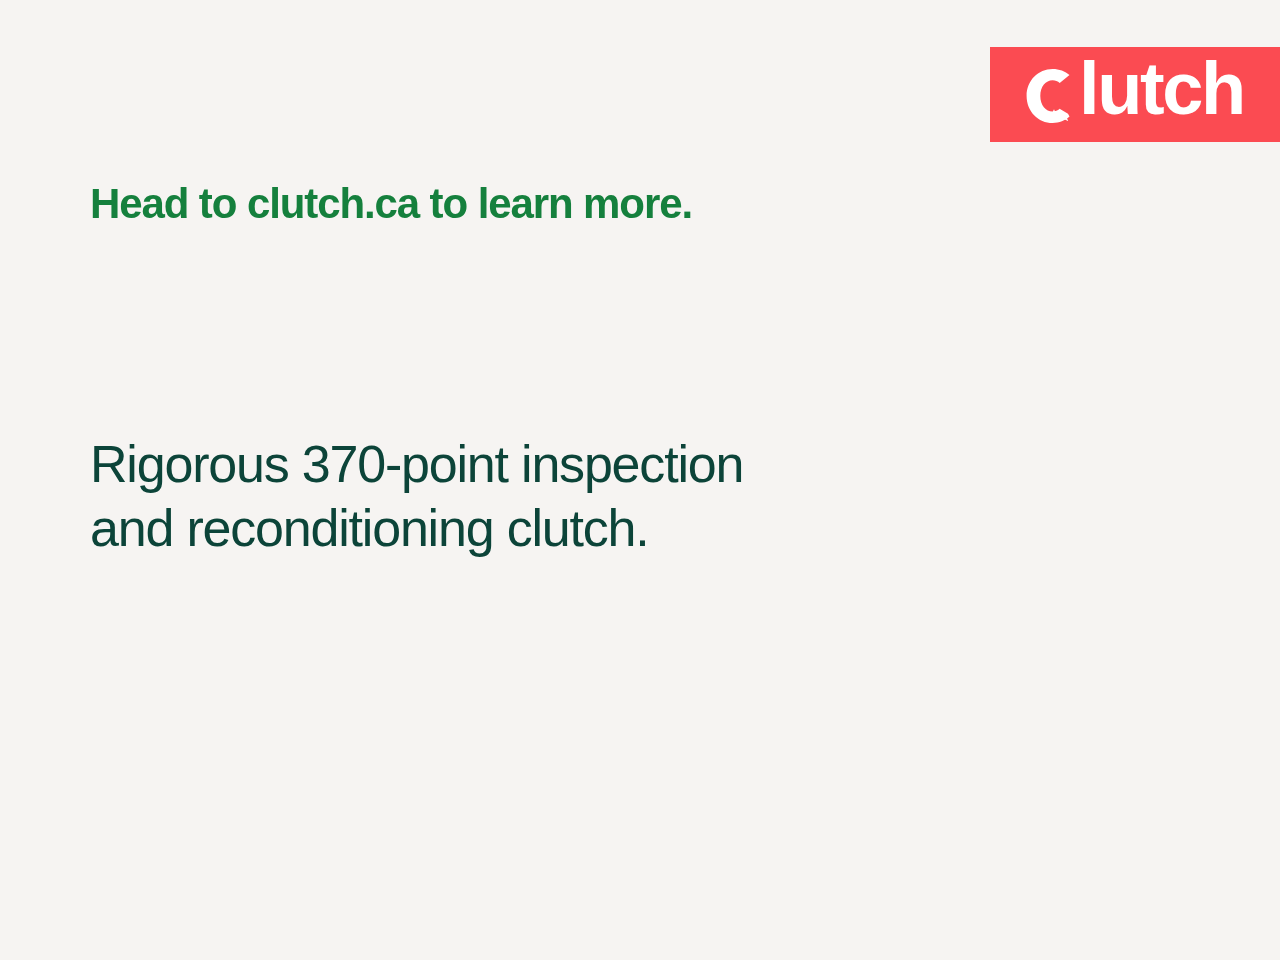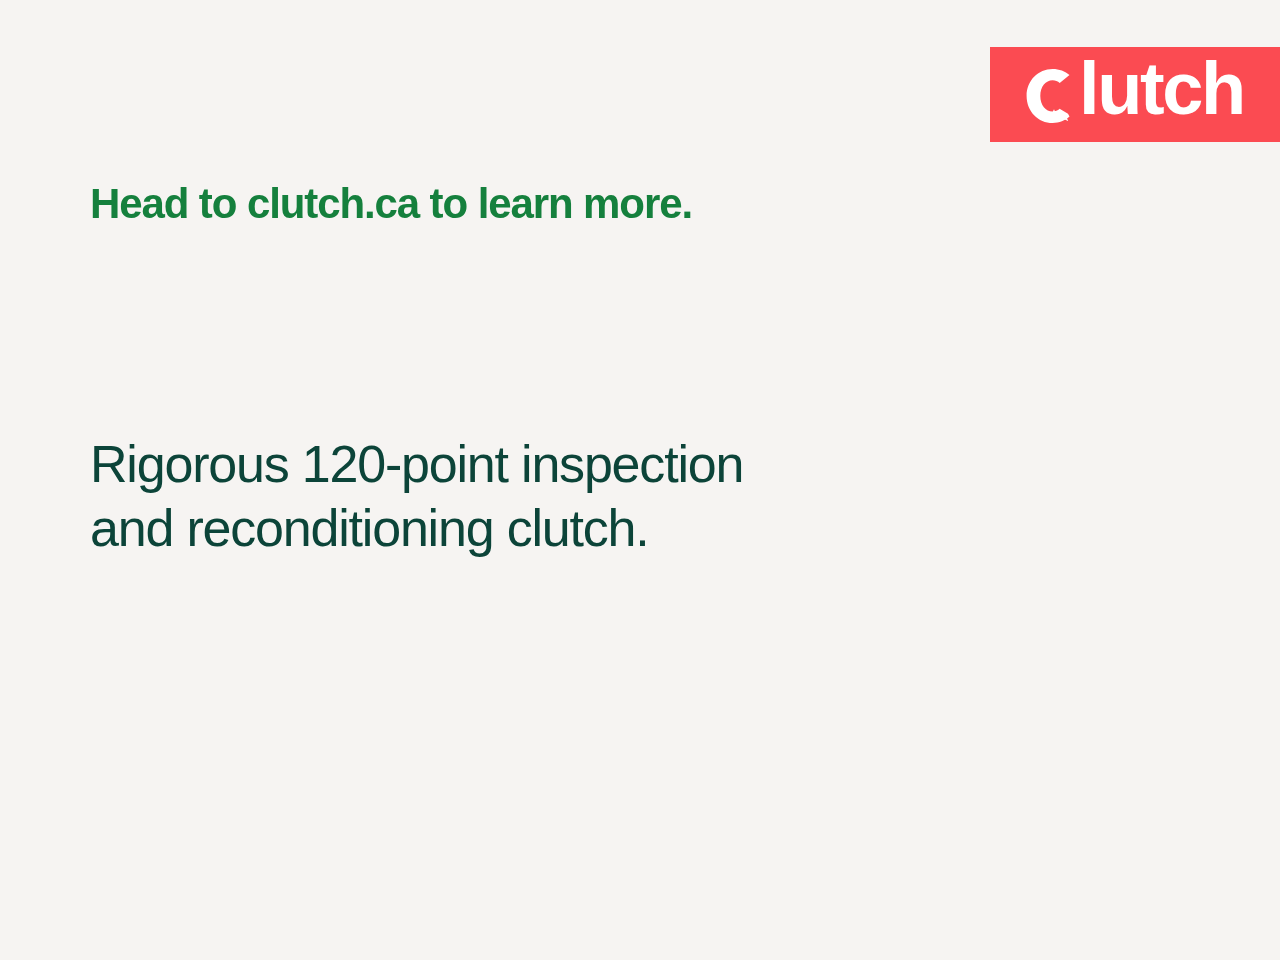--- a/index.html
+++ b/index.html
@@ -122,18 +122,18 @@
         <path fill="#ffffff" d="M33.2 47.2c-0.2 0.1-0.2 0.3 0 0.4l8.6 4.4c0.2 0.1 0.4-0.1 0.3-0.3l-3.1-6.9c-0.1-0.2-0.3-0.2-0.5-0.1l-5.3 2.5z"></path>
       </svg>
       <span class="brand-rest">lutch</span>
     </div>
   </div>
 
   <div class="kicker">Head to clutch.ca to learn more.</div>
 
   <div class="headline-group">
     <p class="subcopy">
-      <span class="subcopy-line">Rigorous 120-point inspection</span>
+      <span class="subcopy-line">Rigorous 370-point inspection</span>
       <span class="subcopy-line">and reconditioning clutch.</span>
     </p>
   </div>
 
 </div>
 
 </body></html>

